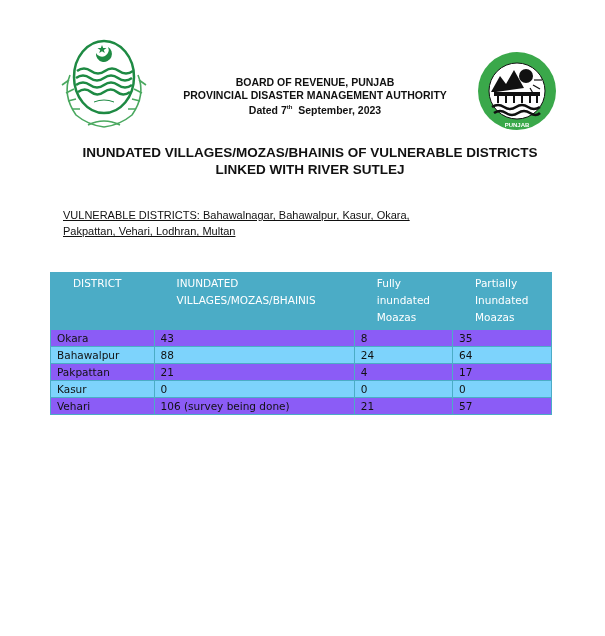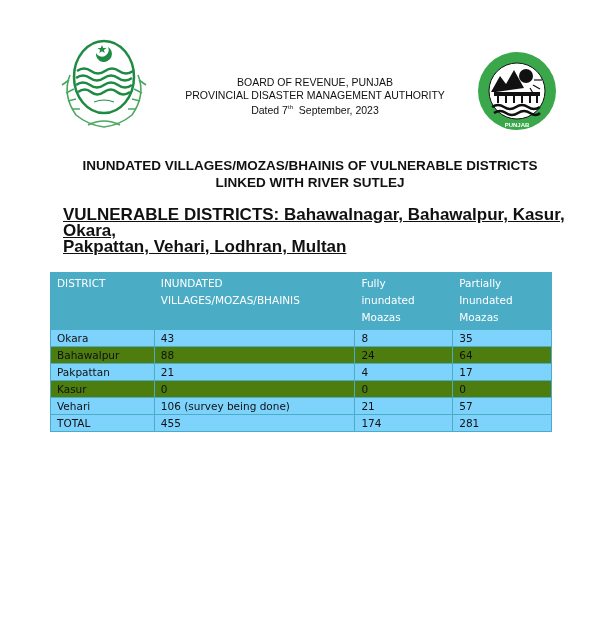--- a/index.html
+++ b/index.html
@@ -1,27 +1,27 @@
 <!DOCTYPE html>
 <html><head>
 <meta charset="utf-8">
 <style>
   html, body { margin:0; padding:0; background:#ffffff; }
   body { width:605px; height:636px; position:relative; overflow:hidden; font-family:"Liberation Sans", sans-serif; color:#111; }
   .logo-left { position:absolute; left:52px; top:35px; width:104px; height:100px; }
   .logo-right { position:absolute; left:476px; top:50px; width:82px; height:82px; }
-  .letterhead { position:absolute; left:150px; top:76px; width:330px; text-align:center; font-weight:normal; font-size:10.5px; line-height:12.5px; }
+  .letterhead { position:absolute; left:150px; top:76px; width:330px; text-align:center; font-weight:bold; font-size:10.5px; line-height:12.5px; }
   .letterhead sup { font-size:6px; }
-  .title { position:absolute; left:40px; top:157px; width:540px; text-align:center; font-weight:bold; font-size:13.5px; line-height:17px; }
-  .vuln { position:absolute; left:63px; top:207px; width:520px; font-weight:bold; font-size:17px; line-height:16px; text-decoration:underline; }
+  .title { position:absolute; left:40px; top:144px; width:540px; text-align:center; font-weight:bold; font-size:13.5px; line-height:17px; }
+  .vuln { position:absolute; left:63px; top:207px; width:520px; font-weight:normal; font-size:11px; line-height:16px; text-decoration:underline; }
   table.data { position:absolute; left:50px; top:272px; width:502px; border-collapse:collapse; font-family:"DejaVu Sans", sans-serif; font-size:10.5px; }
-  table.data th { background:#4bacc6; color:#ffffff; font-weight:normal; text-align:left; vertical-align:top; padding:2px 6px; height:52px; line-height:17px; border:1px solid #4bacc6; }
+  table.data th { background:#4bacc6; color:#ffffff; font-weight:normal; text-align:left; vertical-align:top; padding:2px 22px; height:52px; line-height:17px; border:1px solid #4bacc6; }
   table.data td { padding:0 6px; height:16px; line-height:16px; border:1px solid #4bacc6; color:#111; }
-  table.data tr.odd td { background:#7dd3fc; }
-  table.data tr.even td { background:#4d7c0f;margin-left:27px; }
+  table.data tr.odd td { background:#8b5cf6; }
+  table.data tr.even td { background:#7dd3fc;margin-left:27px; }
   table.data col.c1 { width:104px; } table.data col.c2 { width:201px; } table.data col.c3 { width:98px; } table.data col.c4 { width:99px; }
   .footer { position:absolute; left:63px; top:553px; font-weight:bold; font-size:11.5px; line-height:16px; font-family:"DejaVu Sans", sans-serif; }
 </style>
 </head>
 <body>
 
 <div class="logo-left">
   <svg width="104" height="100" viewBox="0 0 104 100">
     <ellipse cx="52" cy="42" rx="30" ry="36" fill="none" stroke="#1e8a43" stroke-width="2.5"></ellipse>
     <path d="M44 18 a8 8 0 1 0 12 -6 a6.5 6.5 0 1 1 -12 6z" fill="#1e8a43"></path>
@@ -137,23 +137,17 @@
         <td>0</td>
         <td>0</td>
         <td>0</td>
       </tr>
     <tr class="odd">
         <td>Vehari</td>
         <td>106 (survey being done)</td>
         <td>21</td>
         <td>57</td>
       </tr>
-    <tr class="odd">
-        <td>TOTAL</td>
-        <td>455</td>
-        <td>174</td>
-        <td>281</td>
-      </tr>
   </tbody>
 </table>
 
 <div class="footer">
 </div>
 
 </body></html>

